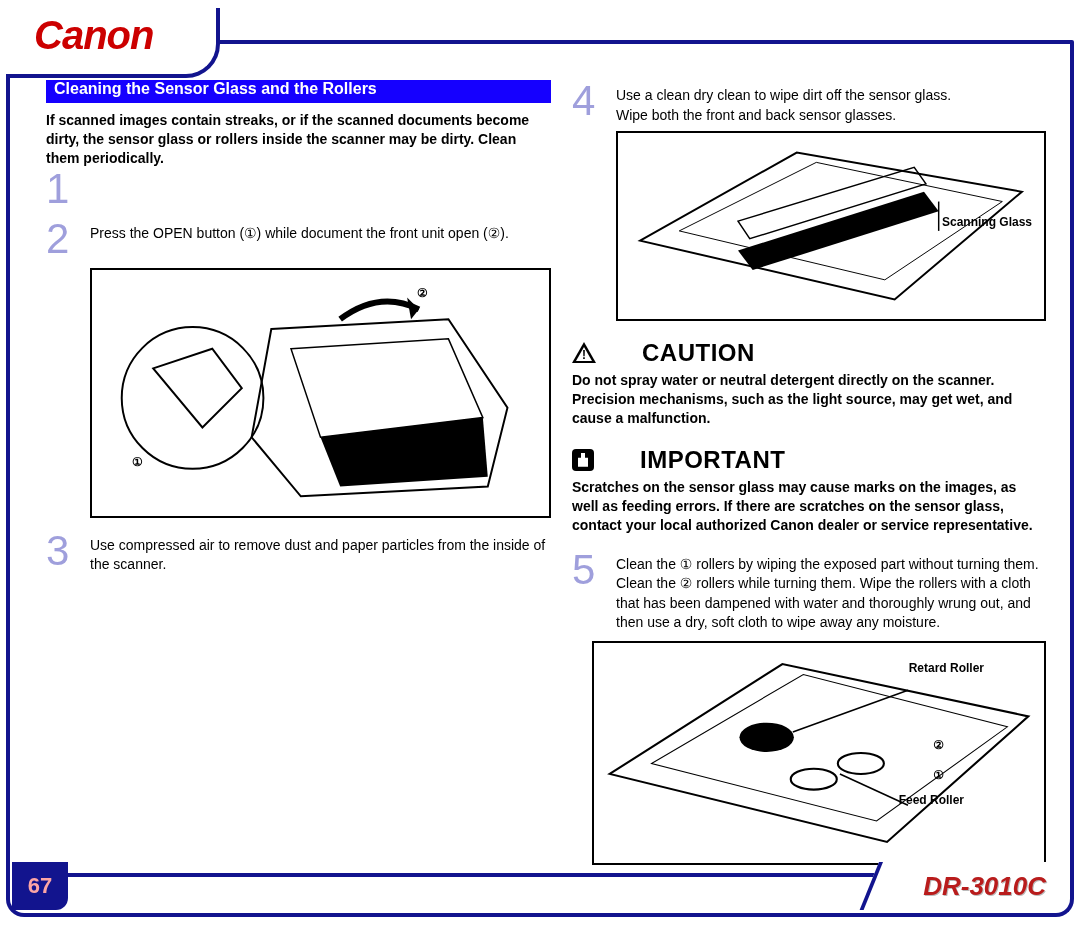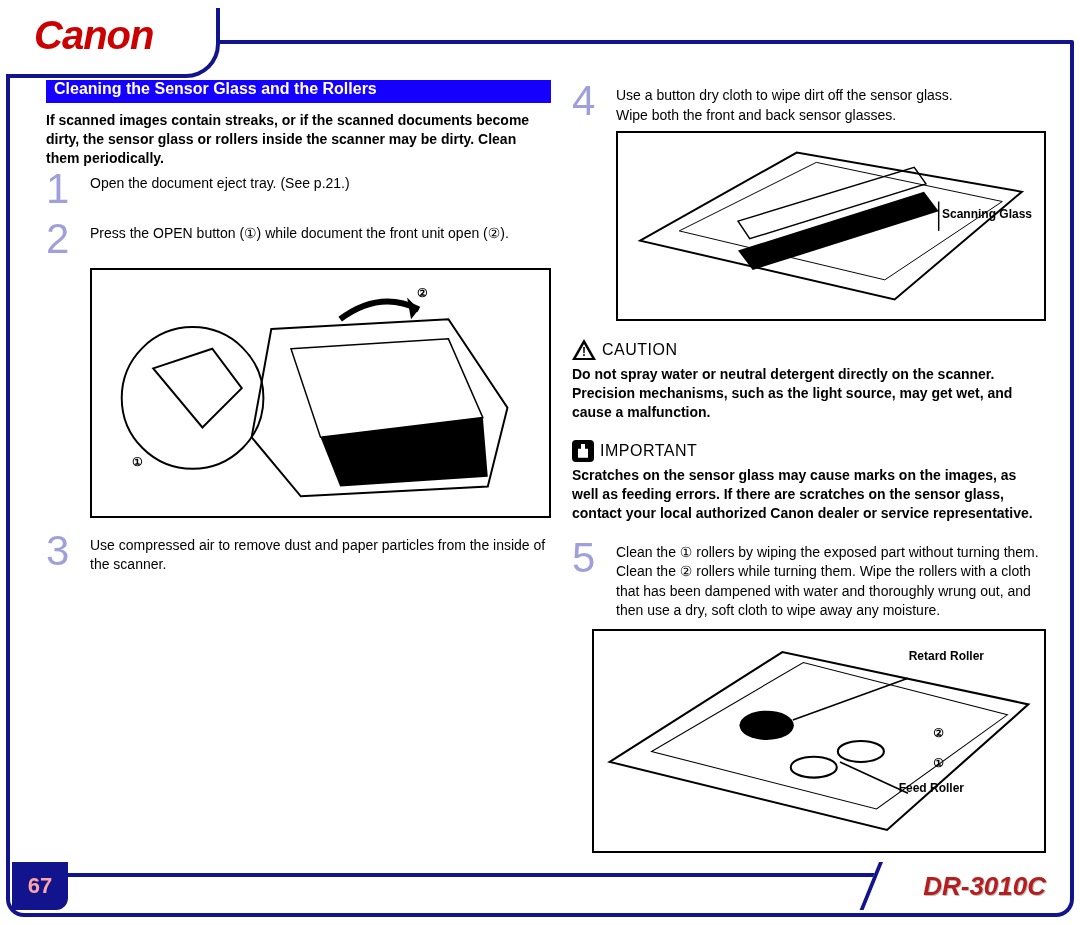--- a/index.html
+++ b/index.html
@@ -149,23 +149,24 @@
   .important-icon::after {
     content: "";
     position: absolute;
     left: 6px; top: 4px;
     width: 10px; height: 14px;
     background: #fff;
     border-radius: 2px 2px 0 0;
     clip-path: polygon(30% 0, 70% 0, 70% 35%, 100% 35%, 100% 100%, 0 100%, 0 35%, 30% 35%);
   }
   .notice-title {
-    font-size: 16px;
-    font-weight: 400;
+    font-size: 24px;
+    font-weight: 700;
     letter-spacing: 0.5px;
+    margin-left: 40px;
   }
 
   
   .footer-rule {
     position: absolute;
     left: 14px; right: 14px; bottom: 48px;
     height: 4px; background: #12148e;
   }
   .page-tab {
     position: absolute;
@@ -220,21 +221,20 @@
   <div class="logo-wrap">
     <div class="logo">Canon</div>
   </div>
 
   <div class="col col-left">
     <div class="section-bar">Cleaning the Sensor Glass and the Rollers</div>
     <div class="intro-bold">If scanned images contain streaks, or if the scanned documents become dirty, the sensor glass or rollers inside the scanner may be dirty. Clean them periodically.</div>
 
     <div class="step">
       <div class="step-num">1</div>
-      <div class="step-body">Open the document eject tray. (See p.21.)</div>
     </div>
 
     <div class="step">
       <div class="step-num">2</div>
       <div class="step-body">Press the OPEN button (①) while document the front unit open (②).</div>
     </div>
 
     <div class="figure-box fig2">
       <svg class="diagram" viewBox="0 0 460 250">
         <ellipse cx="100" cy="130" rx="72" ry="72" fill="none" stroke="#000" stroke-width="2"></ellipse>
@@ -253,34 +253,34 @@
       <div class="step-num">3</div>
       <div class="step-body">Use compressed air to remove dust and paper particles from the inside of the scanner.</div>
     </div>
   </div>
 
   <div class="col col-right">
 
     <div class="step" style="margin-bottom:0;">
       <div class="step-num">4</div>
       <div class="step-body">
-        <span>Use a button dry cloth to wipe dirt off the sensor glass.</span><br>
+        <span>Use a clean dry clean to wipe dirt off the sensor glass.</span><br>
         <span>Wipe both the front and back sensor glasses.</span>
       </div>
     </div>
 
     <div class="figure-box fig4">
       <svg class="diagram" viewBox="0 0 430 190">
         <path d="M20 110 L180 20 L410 60 L280 170 Z" fill="none" stroke="#000" stroke-width="2"></path>
         <path d="M60 100 L200 30 L390 70 L270 150 Z" fill="none" stroke="#000" stroke-width="1"></path>
         <path d="M120 120 L310 60 L325 80 L135 140 Z" fill="#000"></path>
         <path d="M120 90 L300 35 L312 52 L132 108 Z" fill="none" stroke="#000" stroke-width="1.5"></path>
         <line x1="325" y1="100" x2="325" y2="70" stroke="#000" stroke-width="1.5"></line>
       </svg>
-      <div class="callout-label" style="right:12px; top:74px;">Scanning Glass</div>
+      <div class="callout-label" style="right:12px; top:82px;">Scanning Glass</div>
     </div>
 
     <div class="notice">
       <span class="caution-icon">
         <span class="triangle"></span>
           <span class="triangle-inner"></span>
           <span class="bang">!</span>
       </span>
       <span class="notice-title">CAUTION</span>
     </div>

